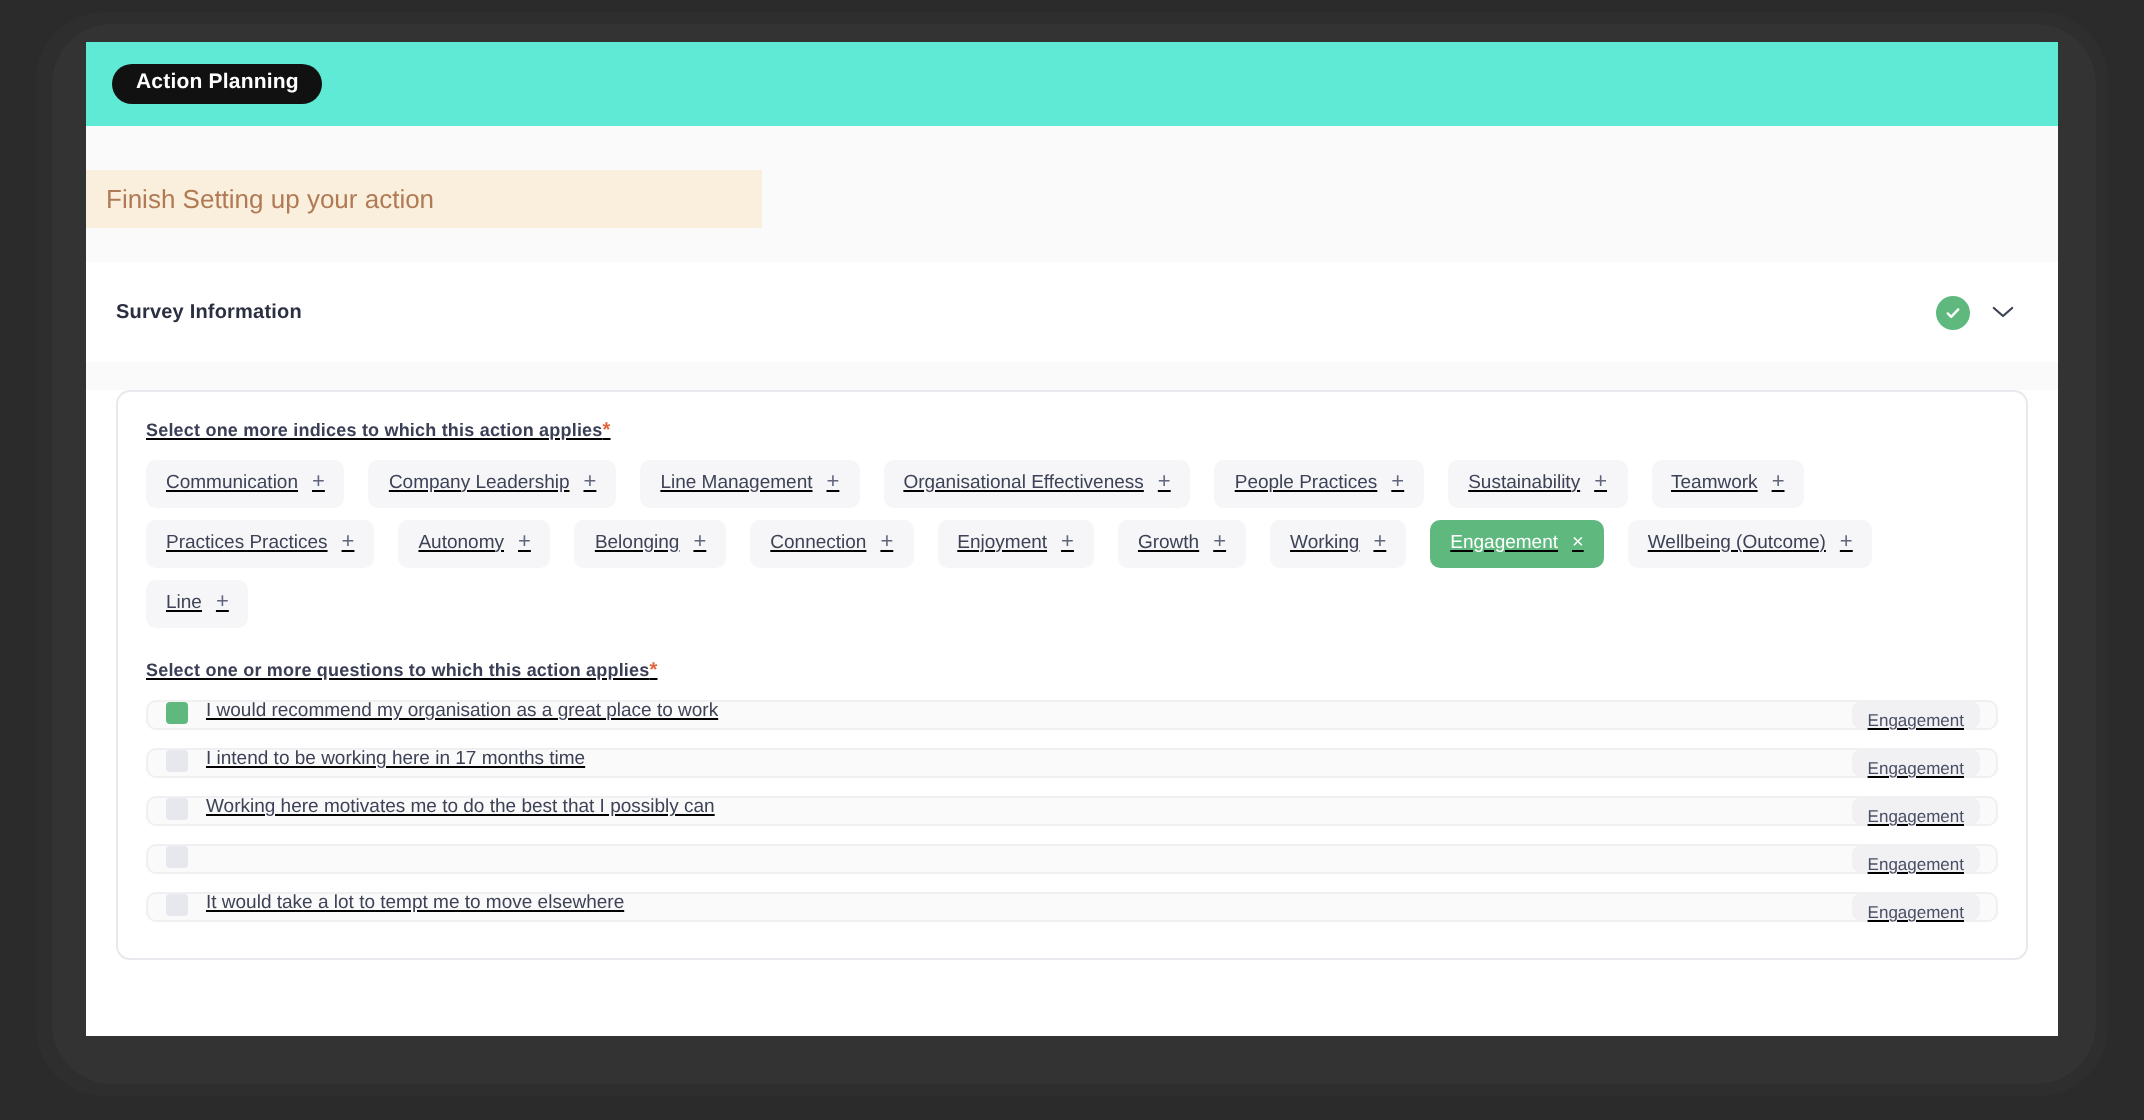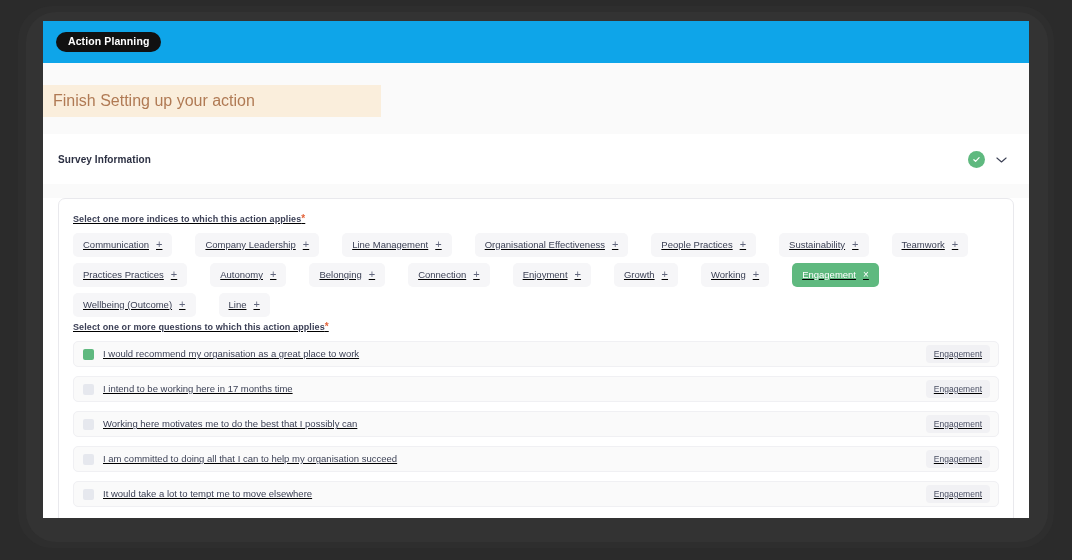--- a/index.html
+++ b/index.html
@@ -28,21 +28,21 @@
   #page {
     position: absolute;
     left: 43px; top: 21px;
     width: 986px; height: 497px;
     background: #ffffff;
     overflow: hidden;
   }
   
   .topbar {
     height: 42px;
-    background: #0ea5e9;
+    background: #5eead4;
     display: flex; align-items: center;
     padding-left: 13px;
   }
   .pill {
     background: #111111;
     color: #ffffff;
     font-size: 10.5px;
     font-weight: bold;
     border-radius: 11px;
     padding: 4px 12px 5px 12px;
@@ -56,21 +56,21 @@
   .notice-wrap {
     background: #fafafa;
     padding: 8px 0 8px 0;
   }
   .notice {
     margin-left: 0px;
     width: 338px;
     background: #faeedc;
     border-radius: 0;
     color: #b07a54;
-    font-size: 16px;
+    font-size: 13px;
     padding: 8px 10px;
     line-height: 1;
   }
   
   .section-head {
     background: #ffffff;
     height: 50px;
     display: flex; align-items: center;
     padding: 0 22px 0 15px;
   }
@@ -105,22 +105,22 @@
     font-size: 9px;
     font-weight: bold;
     color: #3b3f55;
     margin-bottom: 9px;
     letter-spacing: .1px;
   }
   .req { color: #e4633a; font-size: 10px; }
   
   .chips {
     display: flex; flex-wrap: wrap;
-    gap: 6px 23px;
-    margin-bottom: 4px;
+    gap: 6px 12px;
+    margin-bottom: 16px;
   }
   .chip {
     background: #f6f6f8;
     border-radius: 5px;
     font-size: 9.5px;
     color: #3d4256;
     padding: 6px 10px 7px 10px;
     display: flex; align-items: center; gap: 7px;
     line-height: 1;
     white-space: nowrap;
@@ -130,22 +130,22 @@
   .chip.selected {
     background: #5fb97f;
     color: #ffffff;
   }
   .chip.selected .sym { color: #ffffff; font-size: 10px; }
   
   .qrow {
     background: #fafafa;
     border: 1px solid #f0f0f3;
     border-radius: 5px;
-    height: 26px;
-    display: flex; align-items: center;
+    height: 15px;
+    display: flex; 
     padding: 0 8px 0 9px;
     margin-bottom: 9px;
     cursor: pointer;
   }
   .qrow:last-child { margin-bottom: 0; }
   .cbox {
     width: 11px; height: 11px;
     border-radius: 2px;
     background: #e6e8ee;
     flex: 0 0 auto;
@@ -300,21 +300,20 @@
           <div class="qtext">I intend to be working here in 17 months time</div>
           <div class="qbadge">Engagement</div>
         </div>
         <div class="qrow">
           <div class="cbox"></div>
           <div class="qtext">Working here motivates me to do the best that I possibly can</div>
           <div class="qbadge">Engagement</div>
         </div>
         <div class="qrow">
           <div class="cbox"></div>
-          <div class="qtext">I am committed to doing all that I can to help my organisation succeed</div>
           <div class="qbadge">Engagement</div>
         </div>
         <div class="qrow">
           <div class="cbox"></div>
           <div class="qtext">It would take a lot to tempt me to move elsewhere</div>
           <div class="qbadge">Engagement</div>
         </div>
       </div>
 
   </div>

